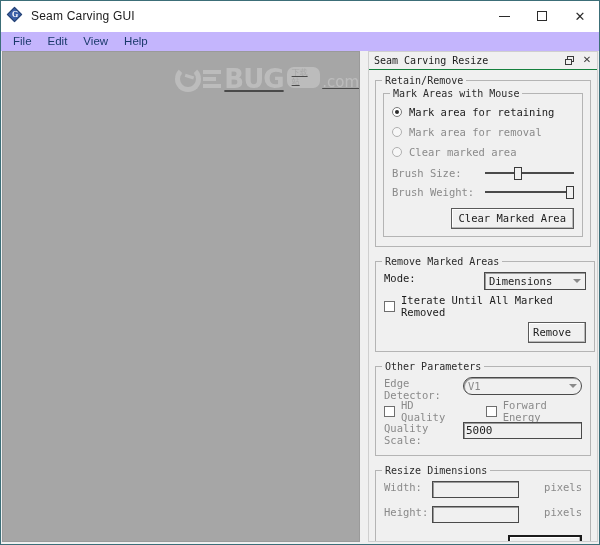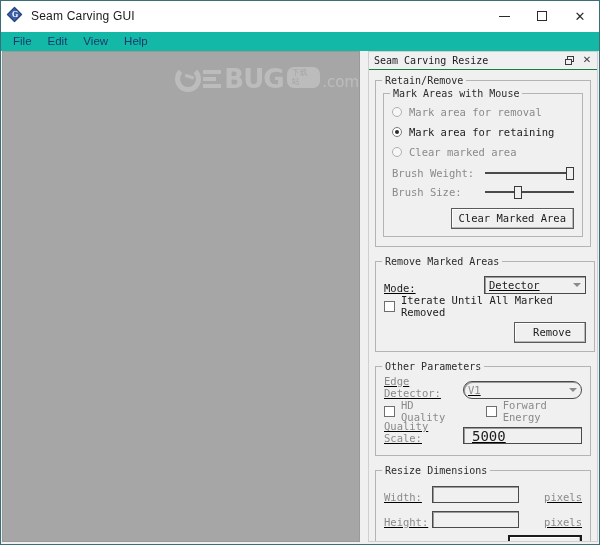--- a/index.html
+++ b/index.html
@@ -40,21 +40,21 @@
   .win-btn{
     width:38px;height:30px;display:flex;align-items:center;justify-content:center;
     color:#2b2b2b;font-size:12px;line-height:1;
   }
   .glyph-min{display:block;width:11px;height:1px;background:#2b2b2b;}
   .glyph-max{display:block;width:10px;height:10px;border:1px solid #2b2b2b;box-sizing:border-box;}
   .glyph-close{display:block;font-size:13px;line-height:13px;font-family:"DejaVu Sans",sans-serif;}
 
   
   .menubar{
-    height:19px;background:#14b8a6;display:flex;align-items:center;
+    height:19px;background:#c4b5fd;display:flex;align-items:center;
     border-bottom:1px solid #dcdcdc;padding-left:4px;
   }
   .menu-item{
     font-size:11.5px;color:#1b3a6b;padding:2px 8px 3px 8px;line-height:13px;
   }
 
   
   .body-area{
     position:absolute;left:0;top:50px;right:0;bottom:0;
     background:#f0f0f0;
@@ -62,21 +62,21 @@
   .canvas-wrap{
     position:absolute;left:1px;top:0px;width:358px;bottom:2px;
     background:#a6a6a6;border:1px solid #9a9a9a;box-sizing:border-box;
   }
   .canvas{
     position:absolute;left:0;top:0;right:0;bottom:0;background:#a6a6a6;
     overflow:hidden;
   }
   .watermark{
     position:absolute;left:172px;top:14px;
-    display:flex;align-items:center;opacity:.55;
+    display:flex;align-items:center;opacity:.55;text-decoration:underline;
   }
   .wm-u{
     width:26px;height:26px;border:5px solid #cfcfcf;border-radius:50%;
     box-sizing:border-box;border-top-color:transparent;position:relative;
   }
   .wm-u:after{
     content:"";position:absolute;left:4px;top:4px;width:9px;height:6px;
     border-top:3px solid #cfcfcf;transform:rotate(18deg);
   }
   .wm-e{
@@ -181,26 +181,26 @@
   }
   .btn.default{border:2px solid #1b1b1b;padding:2px 16px 3px 16px;}
   .btn-row{display:flex;justify-content:flex-end;margin-top:7px;}
 
   .cb{
     width:11px;height:11px;border:1px solid #6e6e6e;background:#ffffff;
     box-sizing:border-box;margin-right:6px;flex:0 0 auto;position:relative;
   }
   .cb-row{display:flex;align-items:center;height:18px;}
 
-  .field-row{display:flex;align-items:flex-end;height:22px;margin-bottom:3px;text-decoration:underline;}
+  .field-row{display:flex;align-items:flex-start;height:22px;margin-bottom:3px;}
   .field-label{flex:0 0 auto;}
   .textbox{
     background:#f0f0f0;border:1px solid #4a4a4a;box-sizing:border-box;
-    height:17px;line-height:15px;padding:0 8px;
-    font-family:"DejaVu Sans Mono",monospace;font-size:14px;color:#1b1b1b;
+    height:17px;line-height:15px;padding:0 2px;
+    font-family:"DejaVu Sans Mono",monospace;font-size:11px;color:#1b1b1b;
     box-shadow:inset 1px 1px 0 #9a9a9a;
   }
   .textbox::placeholder{color:#9a9a9a;}
   .combo{
     position:relative;height:18px;background:#f0f0f0;border:1px solid #4a4a4a;
     box-sizing:border-box;display:flex;align-items:center;
     box-shadow:inset 1px 1px 0 #9a9a9a;
   }
   .combo .val{padding-left:4px;line-height:14px;}
   .combo .arrow{
@@ -284,78 +284,78 @@
 
         <fieldset class="gb">
           <legend>Retain/Remove</legend>
           <div class="gb-inner" style="padding:2px 7px 7px 7px;">
 
             <fieldset class="gb inner-gb">
               <legend>Mark Areas with Mouse</legend>
               <div class="gb-inner" style="padding:4px 8px 7px 8px;">
 
                 <div class="radio-row">
+                  <span class="radio checked"></span>
+                  <span class="mono">Mark area for retaining</span>
+                </div>
+
+                <div class="radio-row">
                   <span class="radio dim"></span>
                   <span class="mono-dim">Mark area for removal</span>
-                </div>
-
-                <div class="radio-row">
-                  <span class="radio checked"></span>
-                  <span class="mono">Mark area for retaining</span>
                 </div>
 
                 <div class="radio-row">
                   <span class="radio dim"></span>
                   <span class="mono-dim">Clear marked area</span>
+                </div>
+
+                <div class="slider-row">
+                  <span class="mono-dim slider-label">Brush Size:</span>
+                  <span class="track">
+                    <span class="line"></span>
+                    <span class="thumb" style="left:33%;"></span>
+                  </span>
                 </div>
 
                 <div class="slider-row">
                   <span class="mono-dim slider-label">Brush Weight:</span>
                   <span class="track">
                     <span class="line"></span>
                     <span class="thumb" style="left:calc(100% - 8px);"></span>
                   </span>
                 </div>
 
-                <div class="slider-row">
-                  <span class="mono-dim slider-label">Brush Size:</span>
-                  <span class="track">
-                    <span class="line"></span>
-                    <span class="thumb" style="left:33%;"></span>
-                  </span>
-                </div>
-
                 <div class="btn-row">
                   <button class="btn">Clear Marked Area</button>
                 </div>
               </div>
             </fieldset>
 
           </div>
         </fieldset>
 
         <fieldset class="gb">
           <legend>Remove Marked Areas</legend>
           <div class="gb-inner" style="padding:5px 8px 8px 8px;">
 
             <div class="field-row">
               <span class="mono field-label" style="width:100px;">Mode:</span>
               <span class="combo" style="width:102px;">
-                <span class="mono val">Detector</span>
+                <span class="mono val">Dimensions</span>
                 <span class="arrow"></span>
               </span>
             </div>
 
             <div class="cb-row">
               <span class="cb"></span>
               <span class="mono">Iterate Until All Marked Removed</span>
             </div>
 
             <div class="btn-row">
-              <button class="btn" style="padding:3px 14px 4px 18px;">Remove</button>
+              <button class="btn" style="padding:3px 14px 4px 4px;">Remove</button>
             </div>
           </div>
         </fieldset>
 
         <fieldset class="gb">
           <legend>Other Parameters</legend>
           <div class="gb-inner" style="padding:5px 8px 8px 8px;">
 
             <div class="field-row">
               <span class="mono-dim field-label" style="width:79px;">Edge Detector:</span>

